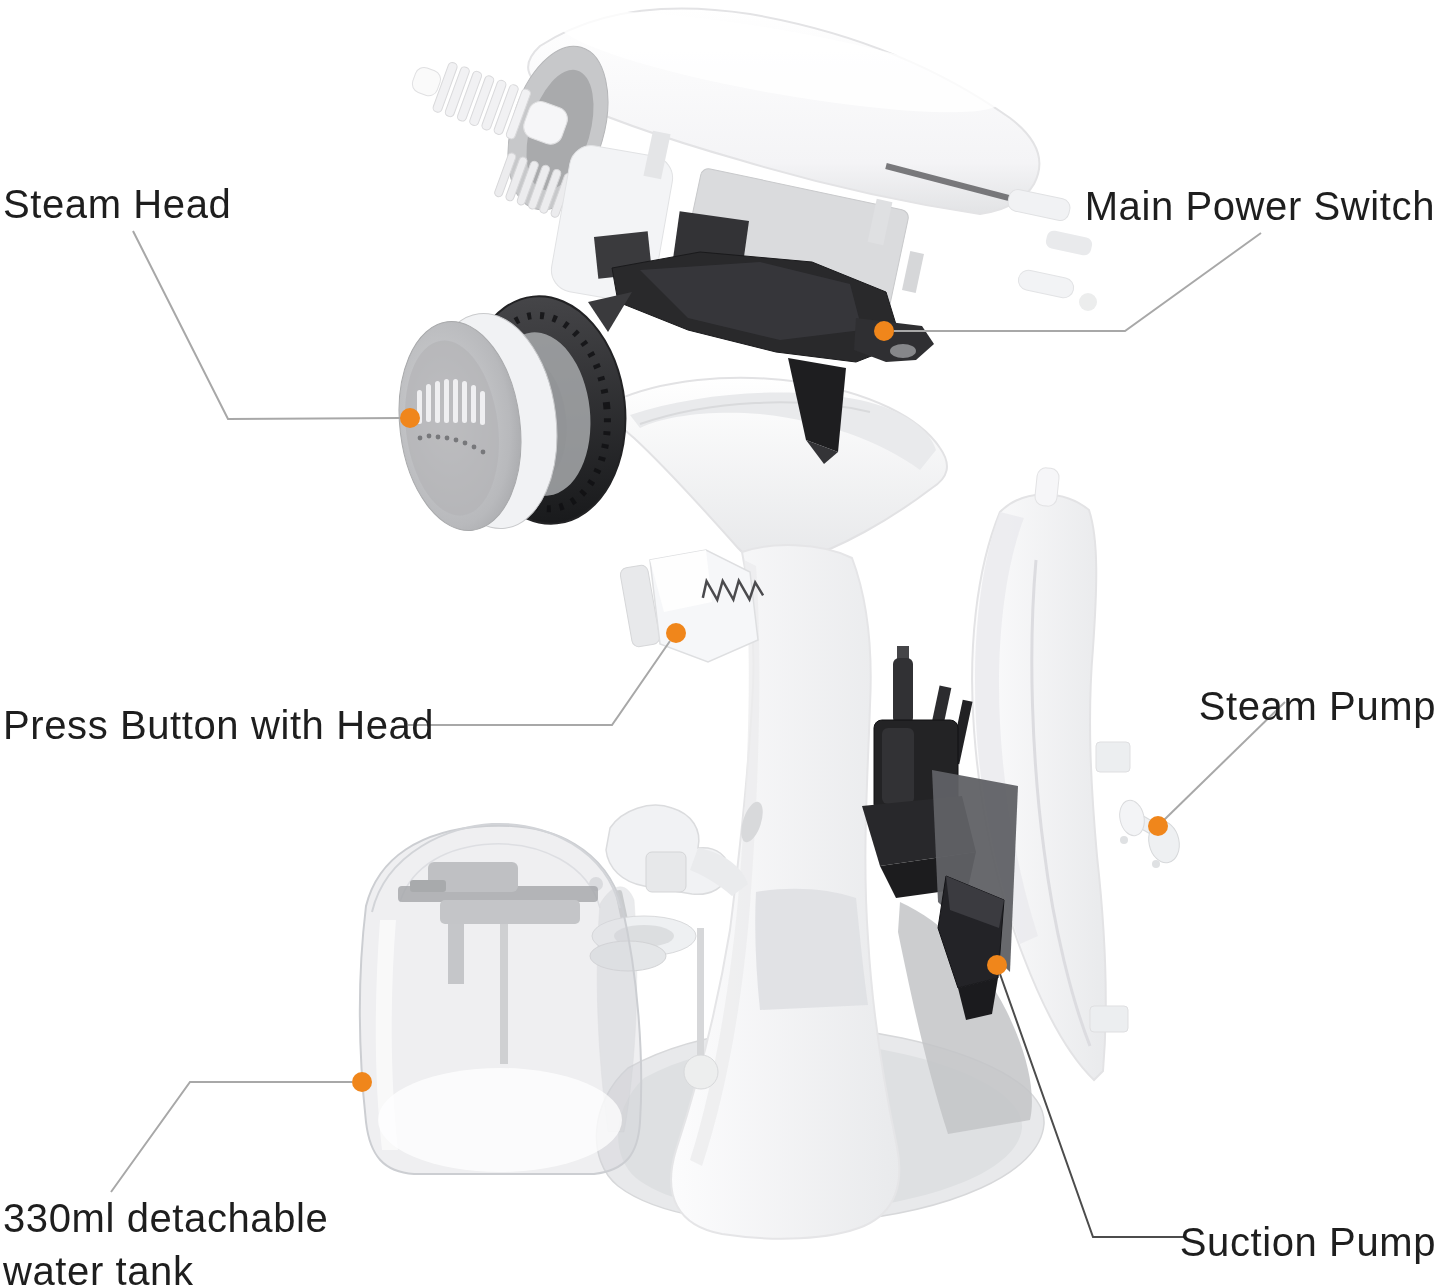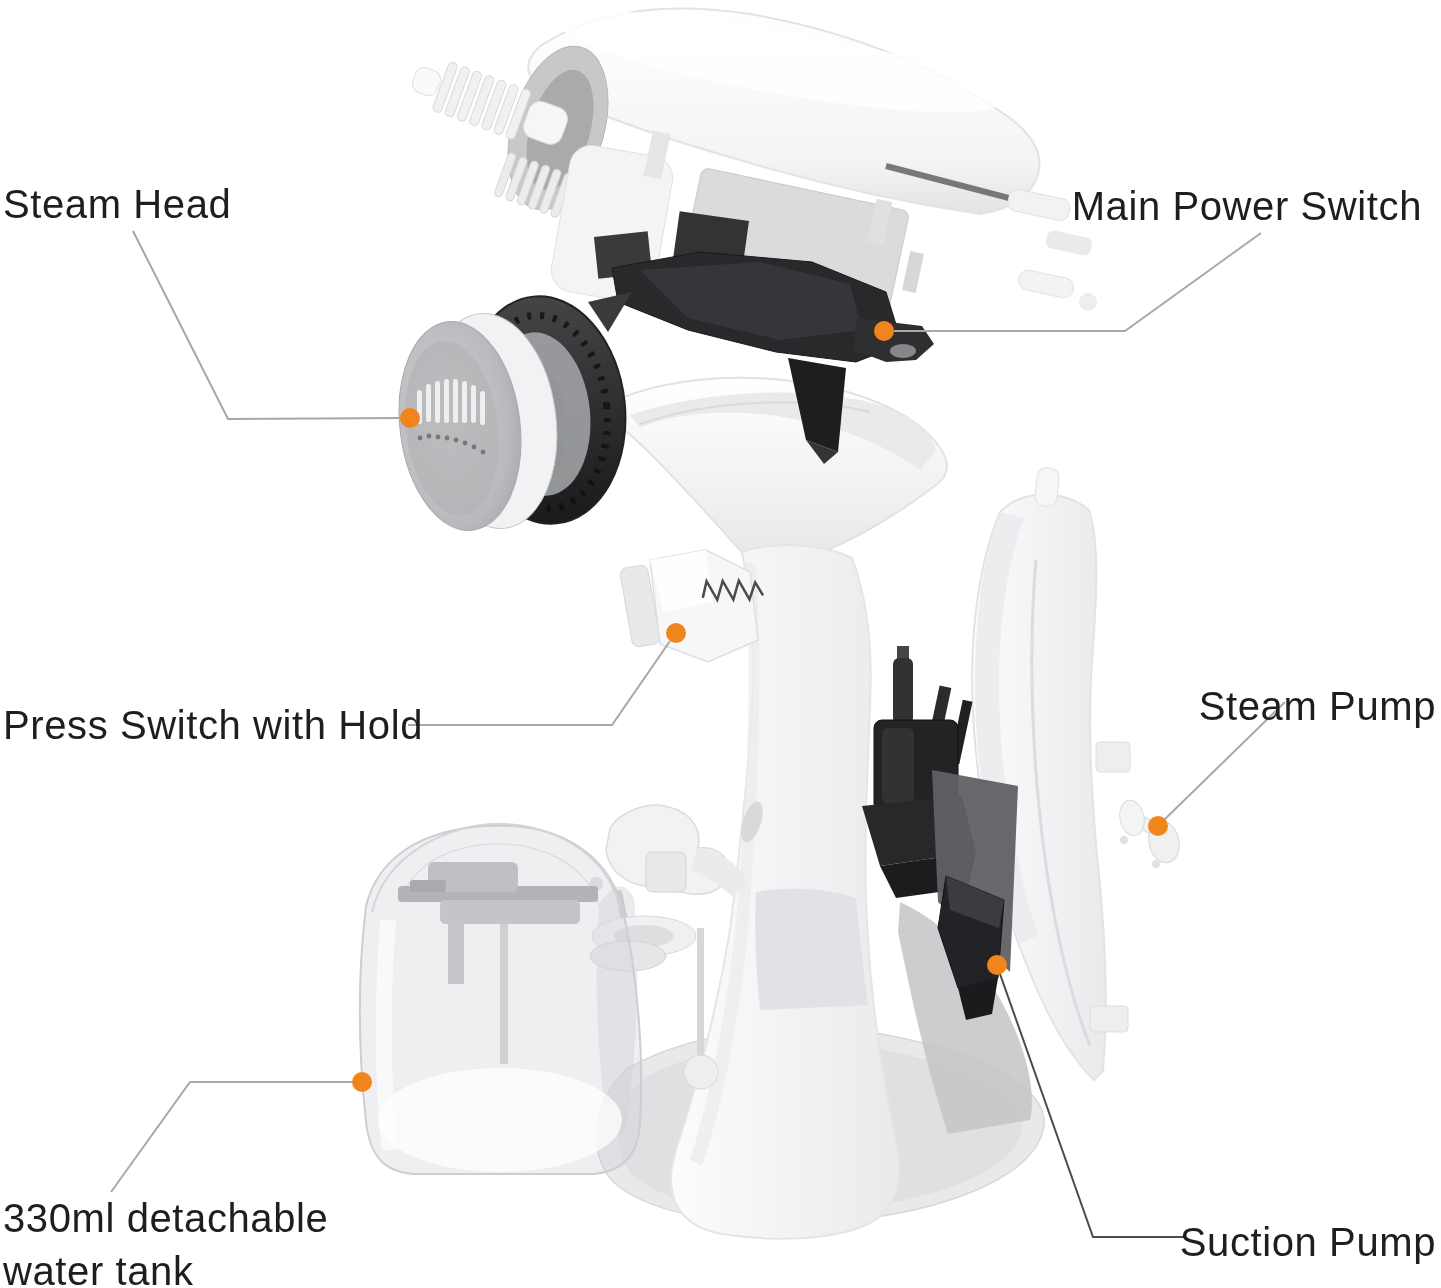--- a/index.html
+++ b/index.html
@@ -270,23 +270,23 @@
       </g>
       <g>
         <polyline points="1000,974 1093,1237 1186,1237" stroke="#4C4C4C" stroke-width="2"></polyline>
         <circle cx="997" cy="965" r="10" fill="#F0861B"></circle>
       </g>
     </g>
   </svg>
 
   <div class="callout-label" style="left:3px; top:178px;">Steam Head</div>
 
-  <div class="callout-label right" style="right:19px; top:180px;">Main Power Switch</div>
-
-  <div class="callout-label" style="left:3px; top:699px;">Press Switch with Hold</div>
+  <div class="callout-label right" style="right:6px; top:180px;">Main Power Switch</div>
+
+  <div class="callout-label" style="left:3px; top:699px;">Press Button with Head</div>
 
   <div class="callout-label right" style="right:5px; top:680px;">Steam Pump</div>
 
   <div class="callout-label wrap" style="left:3px; top:1192px;">330ml detachable water tank</div>
 
   <div class="callout-label right" style="right:5px; top:1216px;">Suction Pump</div>
 
 </div>
 
 </body></html>

